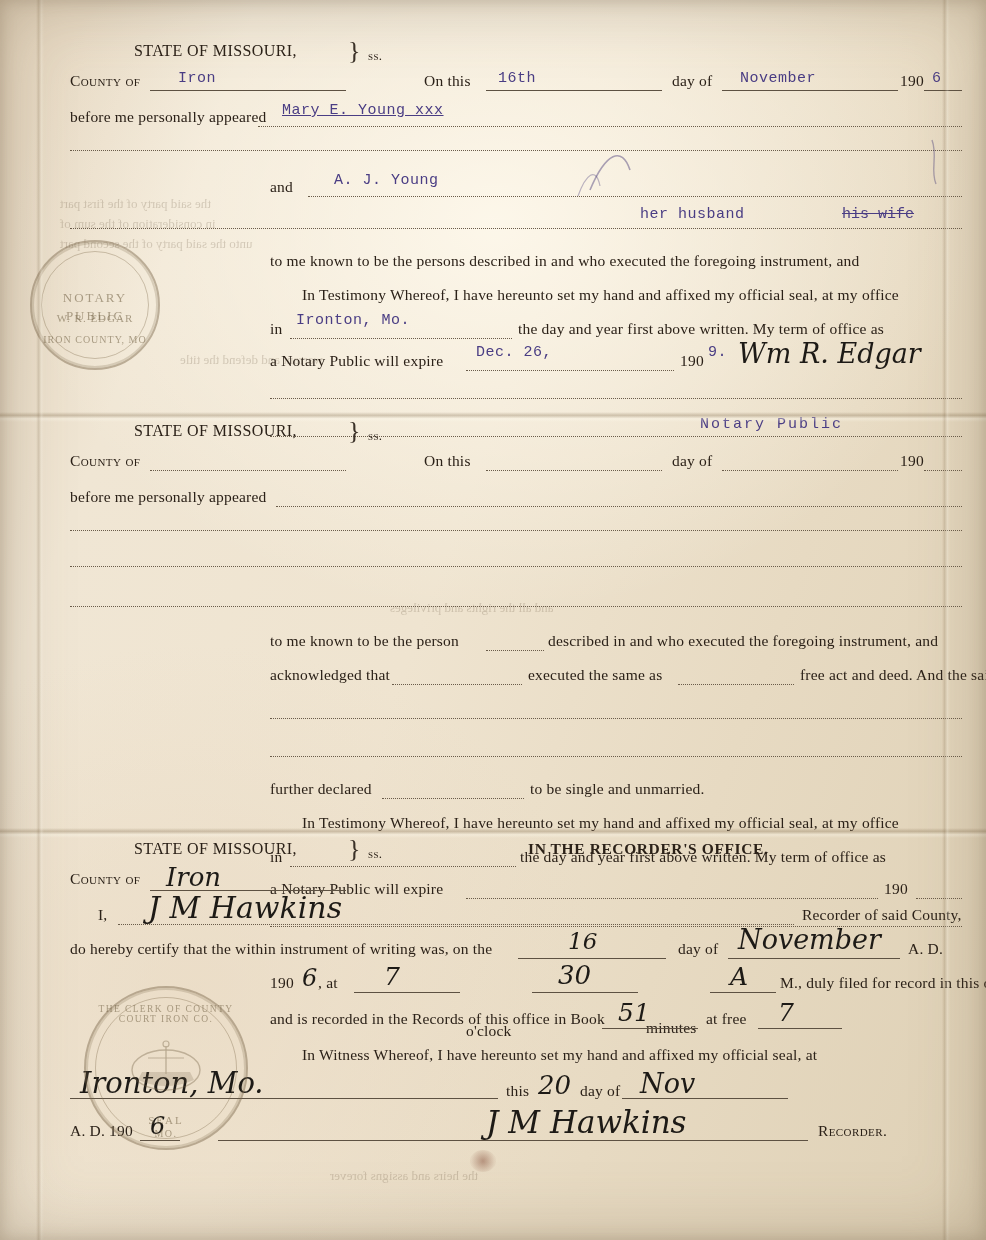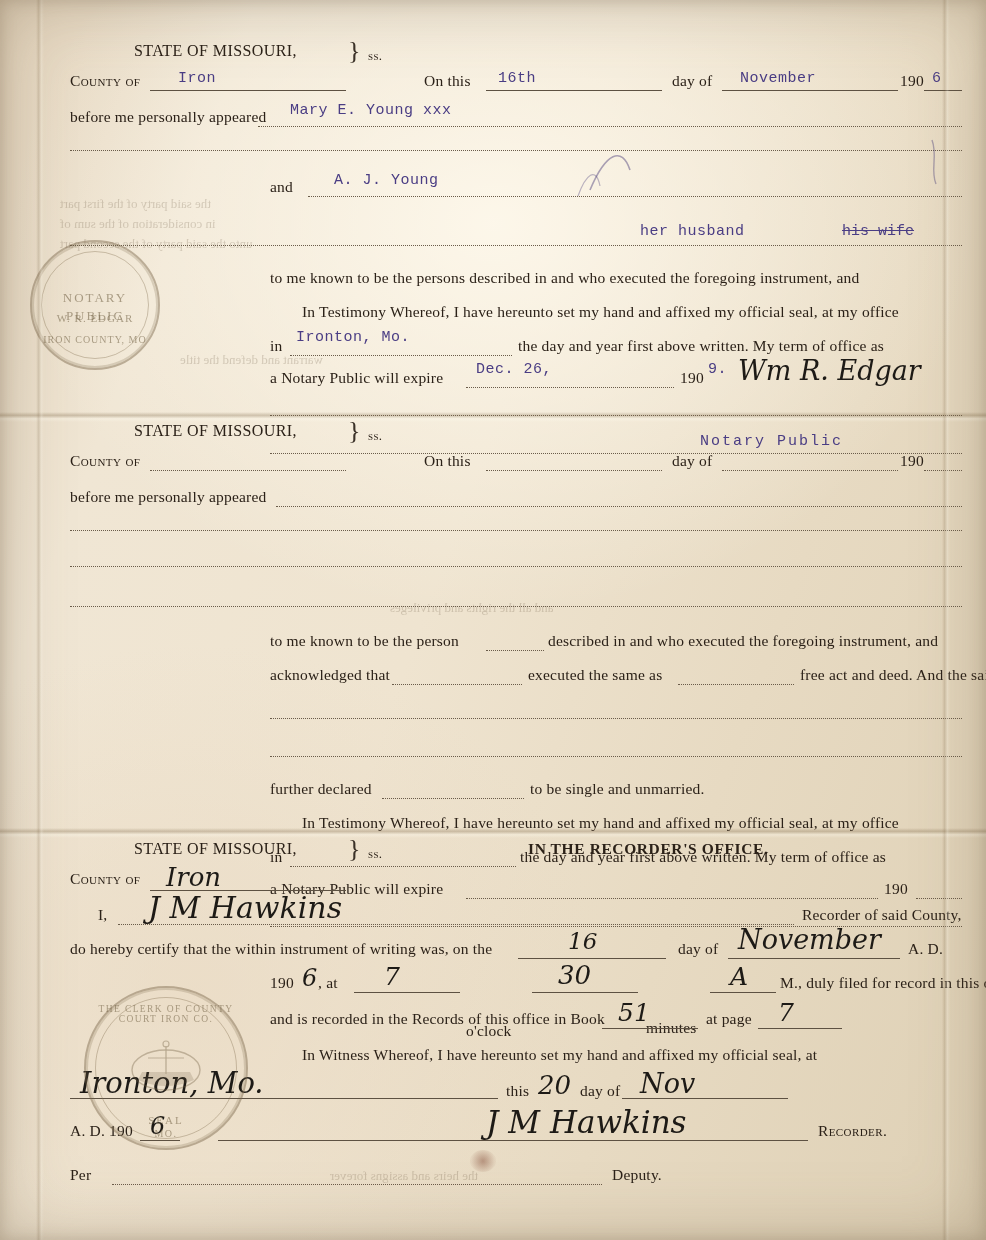--- a/index.html
+++ b/index.html
@@ -187,34 +187,34 @@
       <span class="rule" style="left:660px; top:24px; width:176px;"></span>
       <span class="hw" style="left:678px; top:4px;">November</span>
       <span class="lbl" style="left:838px; top:6px;">190</span>
       <span class="rule" style="left:862px; top:24px; width:38px;"></span>
       <span class="hw" style="left:870px; top:4px;">6</span>
     </div>
 
     <div class="row" style="height:34px;">
       <span class="lbl" style="left:8px; top:12px;">before me personally appeared</span>
       <span class="rule dot" style="left:196px; top:30px; width:704px;"></span>
-      <span class="hw" style="left:228px; top:6px;">Mary E. Young xxx</span>
+      <span class="hw" style="left:220px; top:6px;text-decoration:underline;">Mary E. Young xxx</span>
     </div>
 
     <div class="row" style="height:36px;">
       <span class="rule dot" style="left:8px; top:20px; width:892px;"></span>
     </div>
 
     <div class="row" style="height:38px;">
       <span class="lbl" style="left:208px; top:12px;">and</span>
       <span class="rule dot" style="left:246px; top:30px; width:654px;"></span>
       <span class="hw" style="left:272px; top:6px;">A. J. Young</span>
     </div>
 
-    <div class="row" style="height:40px;margin-top:17px;">
+    <div class="row" style="height:40px;">
       <span class="rule dot" style="left:8px; top:24px; width:892px;"></span>
       <span class="hw" style="left:578px; top:2px;">her husband</span>
       <span class="strike" style="left:780px; top:2px;">his wife</span>
     </div>
 
     <div class="row" style="height:34px;">
       <span class="lbl" style="left:208px; top:8px;">to me known to be the persons described in and who executed the foregoing instrument, and</span>
     </div>
 
 
@@ -386,21 +386,21 @@
       <span class="lbl" style="left:584px; top:10px;margin-top:45px;">minutes</span>
       <span class="rule" style="left:648px; top:28px; width:66px;"></span>
       <span class="cursive" style="left:668px; top:-2px; font-size:25px;">A</span>
       <span class="lbl" style="left:718px; top:10px;">M., duly filed for record in this office,</span>
     </div>
 
     <div class="row" style="height:36px;">
       <span class="lbl" style="left:208px; top:10px;">and is recorded in the Records of this office in Book</span>
       <span class="rule" style="left:540px; top:28px; width:96px;"></span>
       <span class="cursive" style="left:556px; top:-2px; font-size:25px;">51</span>
-      <span class="lbl" style="left:644px; top:10px;">at page</span>
+      <span class="lbl" style="left:644px; top:10px;">at free</span>
       <span class="rule" style="left:696px; top:28px; width:84px;"></span>
       <span class="cursive" style="left:716px; top:-2px; font-size:25px;">7</span>
     </div>
 
     <div class="row" style="height:34px;">
       <span class="lbl" style="left:240px; top:10px;">In Witness Whereof, I have hereunto set  my  hand and  affixed  my  official  seal,  at</span>
     </div>
 
     <div class="row" style="height:40px;">
       <span class="rule" style="left:8px; top:28px; width:428px;"></span>
@@ -414,25 +414,20 @@
 
     <div class="row" style="height:44px;">
       <span class="lbl" style="left:8px; top:12px;">A. D. 190</span>
       <span class="rule" style="left:78px; top:30px; width:40px;"></span>
       <span class="cursive" style="left:88px; top:2px; font-size:24px;">6</span>
       <span class="rule" style="left:156px; top:30px; width:590px;"></span>
       <span class="cursive" style="left:424px; top:-6px; font-size:31px;">J M Hawkins</span>
       <span class="lbl sc" style="left:756px; top:12px;">Recorder.</span>
     </div>
 
-    <div class="row" style="height:34px;">
-      <span class="lbl" style="left:8px; top:12px;">Per</span>
-      <span class="rule dot" style="left:50px; top:30px; width:490px;"></span>
-      <span class="lbl" style="left:550px; top:12px;">Deputy.</span>
-    </div>
   </div>
 
   <div class="seal" style="left:84px; top:986px; width:160px; height:160px;">
     <div class="ring"></div>
     <div class="t" style="top:16px; font-size:9.5px; letter-spacing:1.4px;">THE CLERK OF COUNTY COURT IRON CO.</div>
     <svg width="160" height="160" style="position:absolute; left:0; top:0; opacity:.45;">
       <ellipse cx="80" cy="82" rx="34" ry="20" fill="none" stroke="rgba(110,92,64,0.8)" stroke-width="1.4"></ellipse>
       <path d="M52 92 Q80 104 108 92 L104 84 L56 84 Z" fill="rgba(110,92,64,0.45)"></path>
       <line x1="80" y1="58" x2="80" y2="86" stroke="rgba(110,92,64,0.8)" stroke-width="1.4"></line>
       <line x1="62" y1="70" x2="98" y2="70" stroke="rgba(110,92,64,0.8)" stroke-width="1.2"></line>

